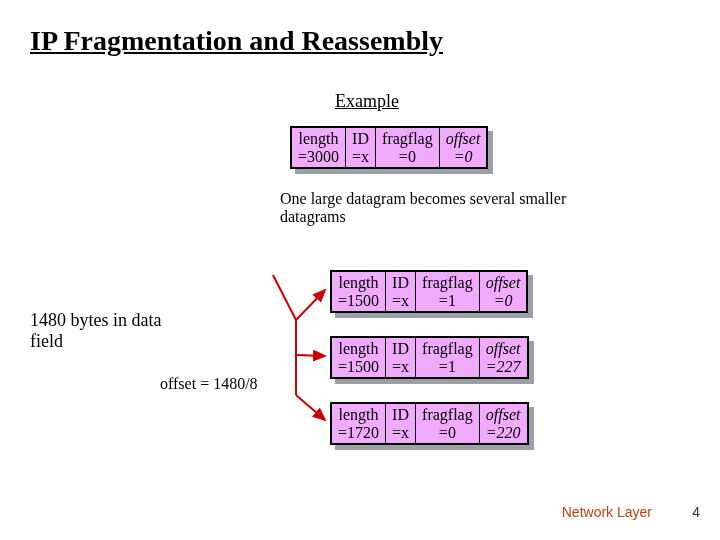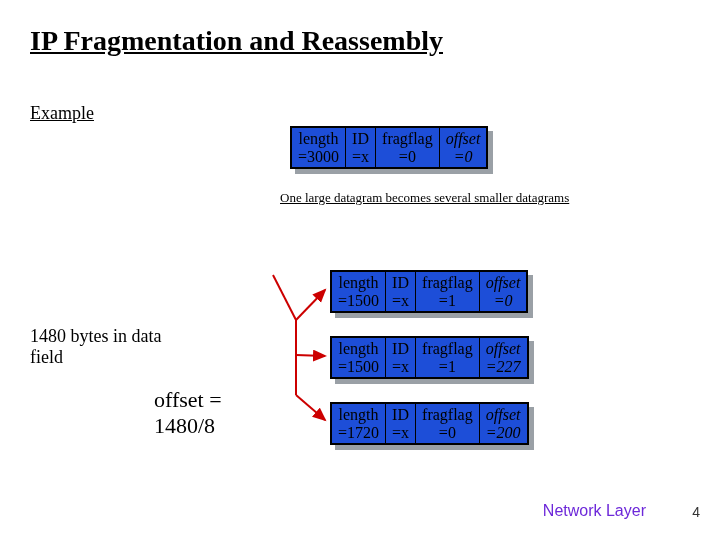--- a/index.html
+++ b/index.html
@@ -34,67 +34,64 @@
   }
   .bullets li::before {
     content: "r ";
     font-family: "Comic Sans MS", cursive;
   }
   .note1 {
     position: absolute;
     left: 30px; top: 310px;
     font-size: 18px;
     width: 160px;
-    margin-top: 16px;
   }
   .note2 {
     position: absolute;
-    left: 154px; top: 375px;
-    font-size: 22px;
+    left: 160px; top: 375px;
+    font-size: 16px;
     width: 110px;
-    margin-top: 12px;
   }
   
   .dg-wrap {
     position: absolute;
   }
   .dg-wrap .shadow {
     position: absolute;
     left: 5px; top: 5px;
     width: 100%; height: 100%;
     background: #9aa0a6;
   }
   .dg {
     position: relative;
     display: flex;
     border: 2px solid #000;
-    background: #1d4ed8;
+    background: #f0abfc;
     font-size: 16px;
     line-height: 1.1;
   }
   .dg .cell {
     border-right: 1px solid #000;
     padding: 2px 6px;
     text-align: center;
     white-space: nowrap;
   }
   .dg .cell:last-child { border-right: none; font-style: italic; }
   .caption {
     position: absolute;
     left: 280px; top: 190px;
-    font-size: 13px;
+    font-size: 16px;
     width: 300px;
-    text-decoration: underline;
   }
   .footer-right {
     position: absolute;
-    right: 74px; bottom: 20px;
-    font-size: 16px;
+    right: 68px; bottom: 20px;
+    font-size: 14px;
     font-family: Arial, sans-serif;
-    color: #6d28d9;
+    color: #c2410c;
   }
   .footer-num {
     position: absolute;
     right: 20px; bottom: 20px;
     font-size: 14px;
     font-family: Arial, sans-serif;
     color: #333;
   }
   svg.connectors {
     position: absolute;
@@ -102,21 +99,21 @@
     pointer-events: none;
   }
 </style>
 </head>
 <body>
 
 <div class="slide">
 
   <div class="title">IP Fragmentation and Reassembly</div>
 
-  <div style="margin-top:46px;">
+  <div style="margin-top:34px;text-align:center;">
     <div class="example-label">Example</div>
   </div>
 
   <div class="note1">1480 bytes in data field</div>
   <div class="note2">offset = 1480/8</div>
 
   <div class="dg-wrap" style="left:290px; top:126px;">
     <div class="shadow"></div>
     <div class="dg">
       <div class="cell"><span>length</span><br><span>=3000</span></div>
@@ -147,21 +144,21 @@
       <div class="cell"><span>offset</span><br><span>=227</span></div>
     </div>
   </div>
 
   <div class="dg-wrap" style="left:330px; top:402px;">
     <div class="shadow"></div>
     <div class="dg">
       <div class="cell"><span>length</span><br><span>=1720</span></div>
       <div class="cell"><span>ID</span><br><span>=x</span></div>
       <div class="cell"><span>fragflag</span><br><span>=0</span></div>
-      <div class="cell"><span>offset</span><br><span>=200</span></div>
+      <div class="cell"><span>offset</span><br><span>=220</span></div>
     </div>
   </div>
 
   <svg class="connectors" width="720" height="540">
     <defs>
       <marker id="arr" markerWidth="8" markerHeight="8" refX="6" refY="3" orient="auto">
         <path d="M0,0 L7,3 L0,6 Z" fill="#c00"></path>
       </marker>
     </defs>
     <line x1="296" y1="320" x2="296" y2="395" stroke="#c00" stroke-width="2"></line>

